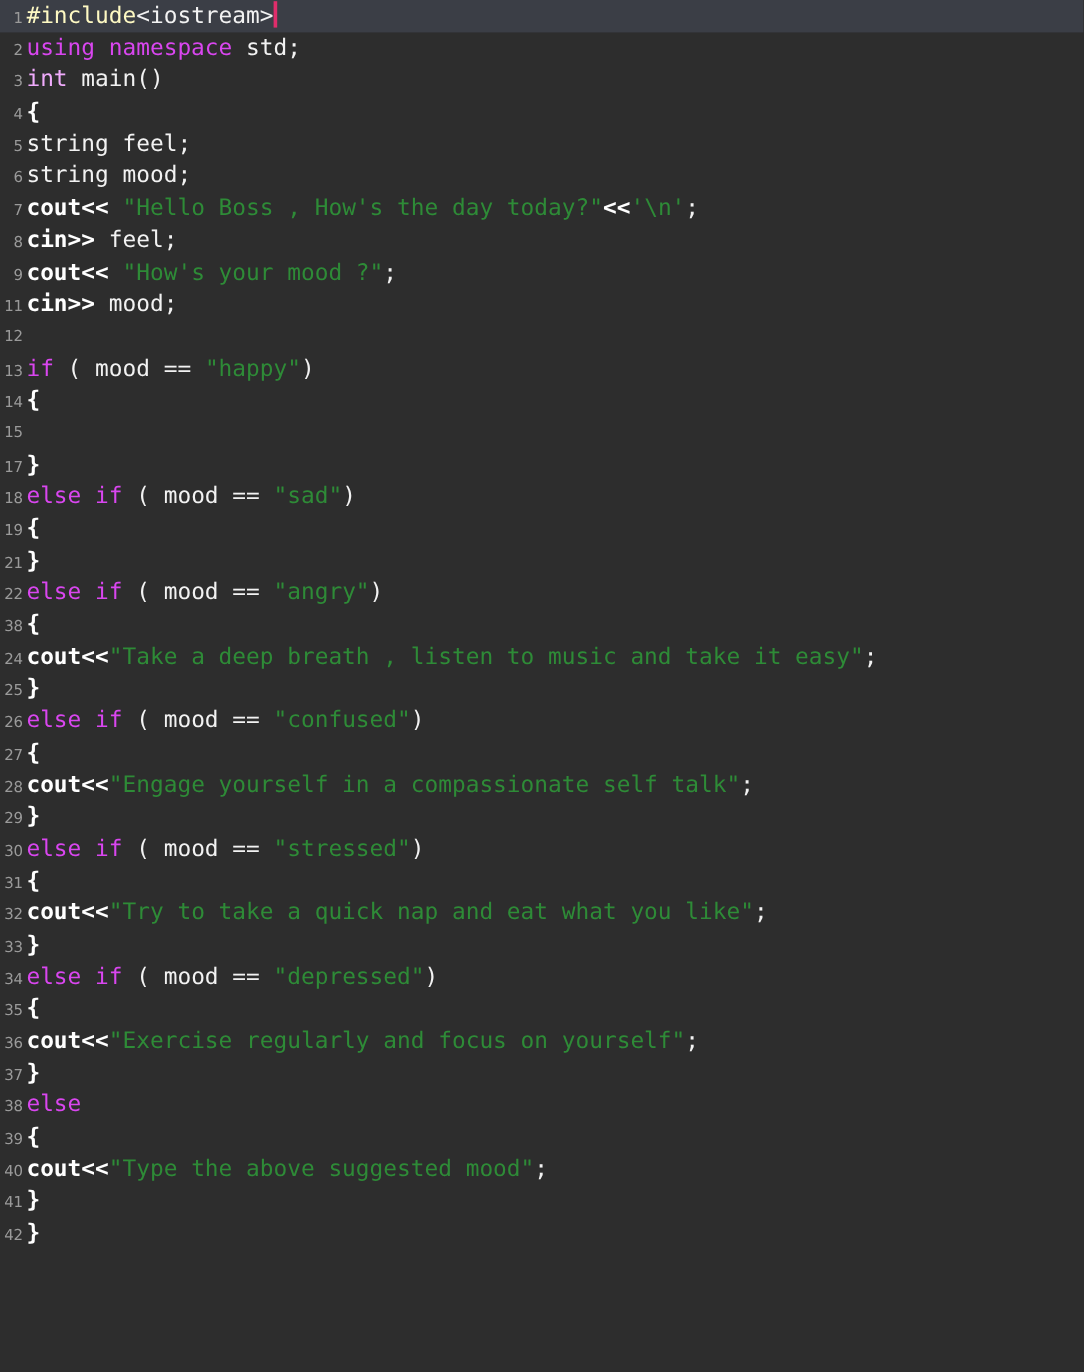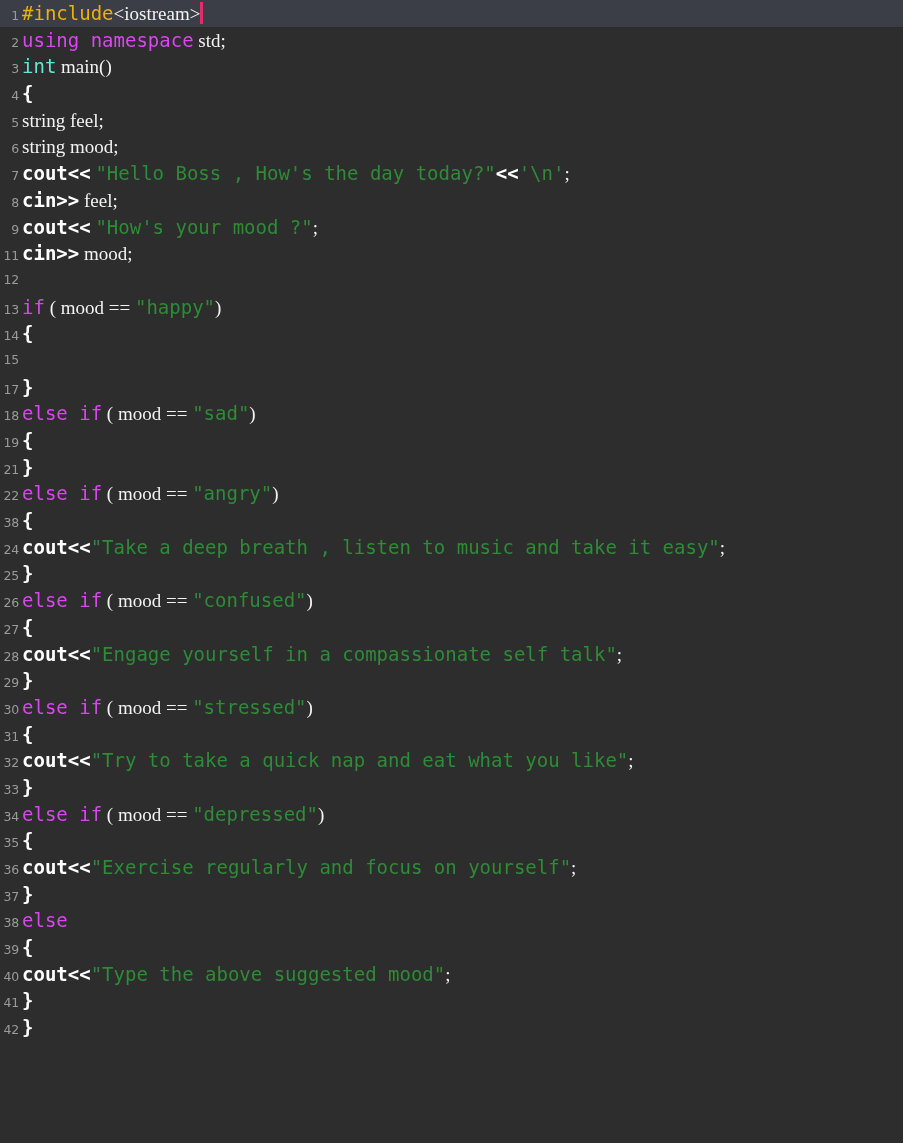--- a/index.html
+++ b/index.html
@@ -46,25 +46,25 @@
     flex: 1 1 auto;
     font-size: 19px;
     font-family: "DejaVu Sans Mono", monospace;
     color: #f2f2f2;
     letter-spacing: 0px;
     white-space: pre;
     overflow: hidden;
     position: relative;
   }
   
-  .t-pre  { color: #eab308; }
+  .t-pre  { color: #fef9c3; }
   .t-kw   { color: #d946ef; }
-  .t-type { color: #5eead4; }
+  .t-type { color: #f0abfc; }
   .t-str  { color: #2e8b37; }
-  .t-plain{ color: #f2f2f2; font-family: Liberation Serif, serif; }
+  .t-plain{ color: #f2f2f2; }
   .t-bold { color: #ffffff; font-weight: bold; }
 
   .cursor {
     display: inline-block;
     width: 3px;
     height: 22px;
     background: #e02d6b;
     vertical-align: -4px;
     margin-left: 0px;
   }

